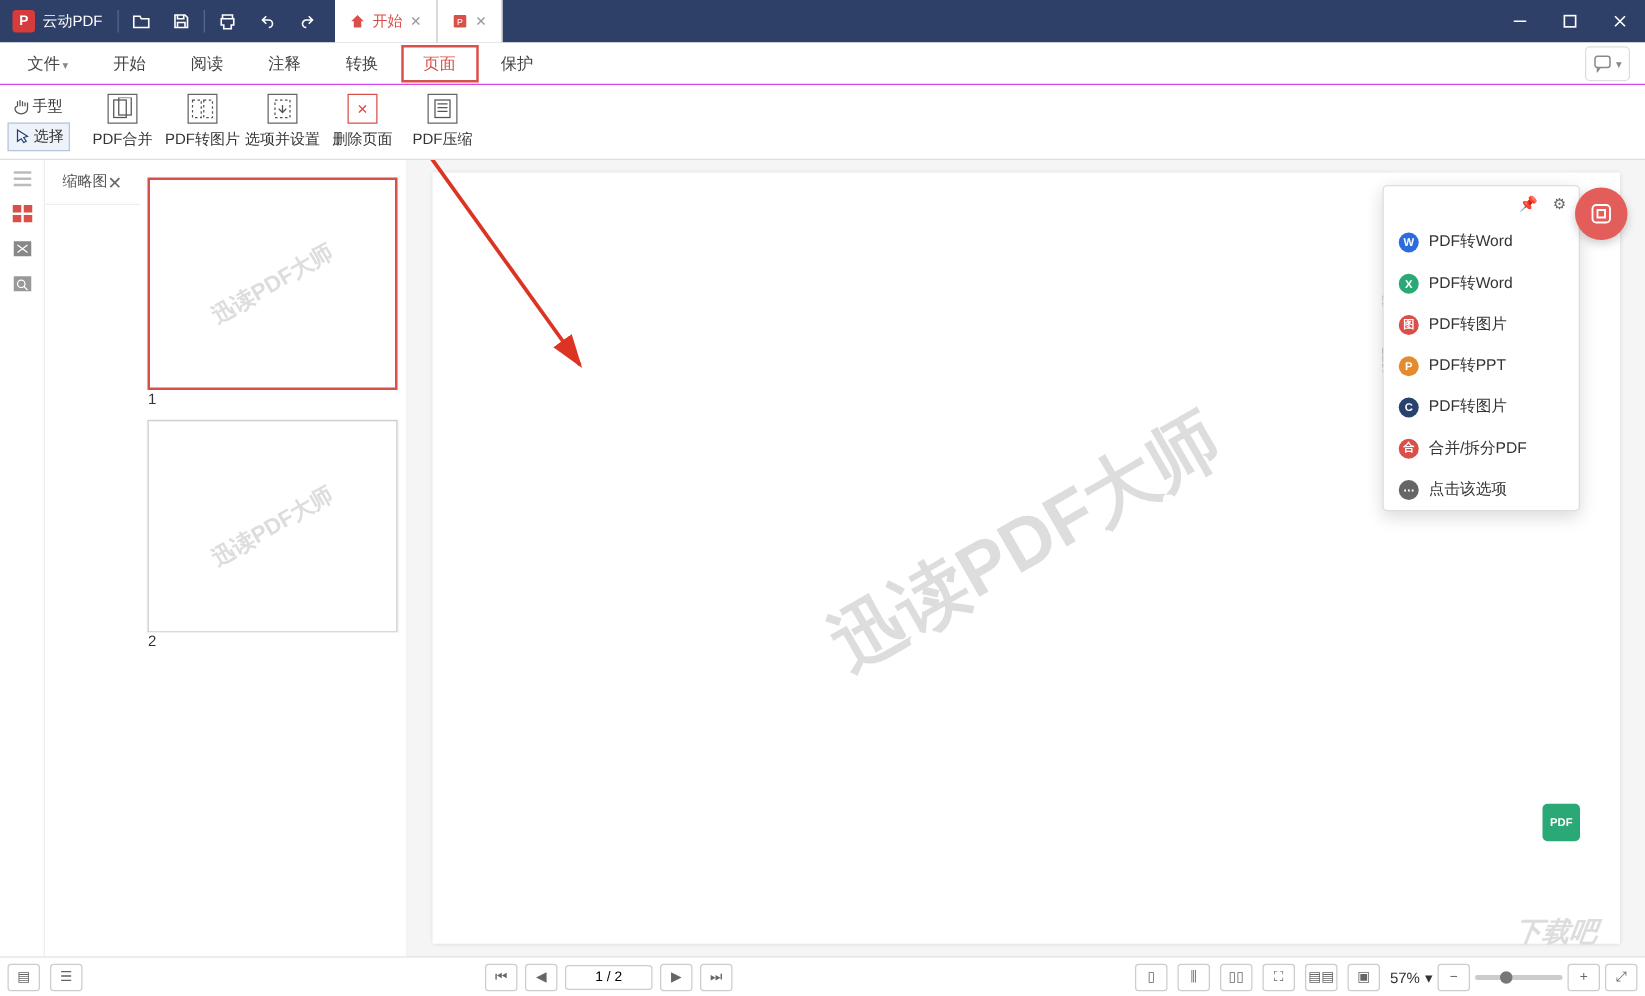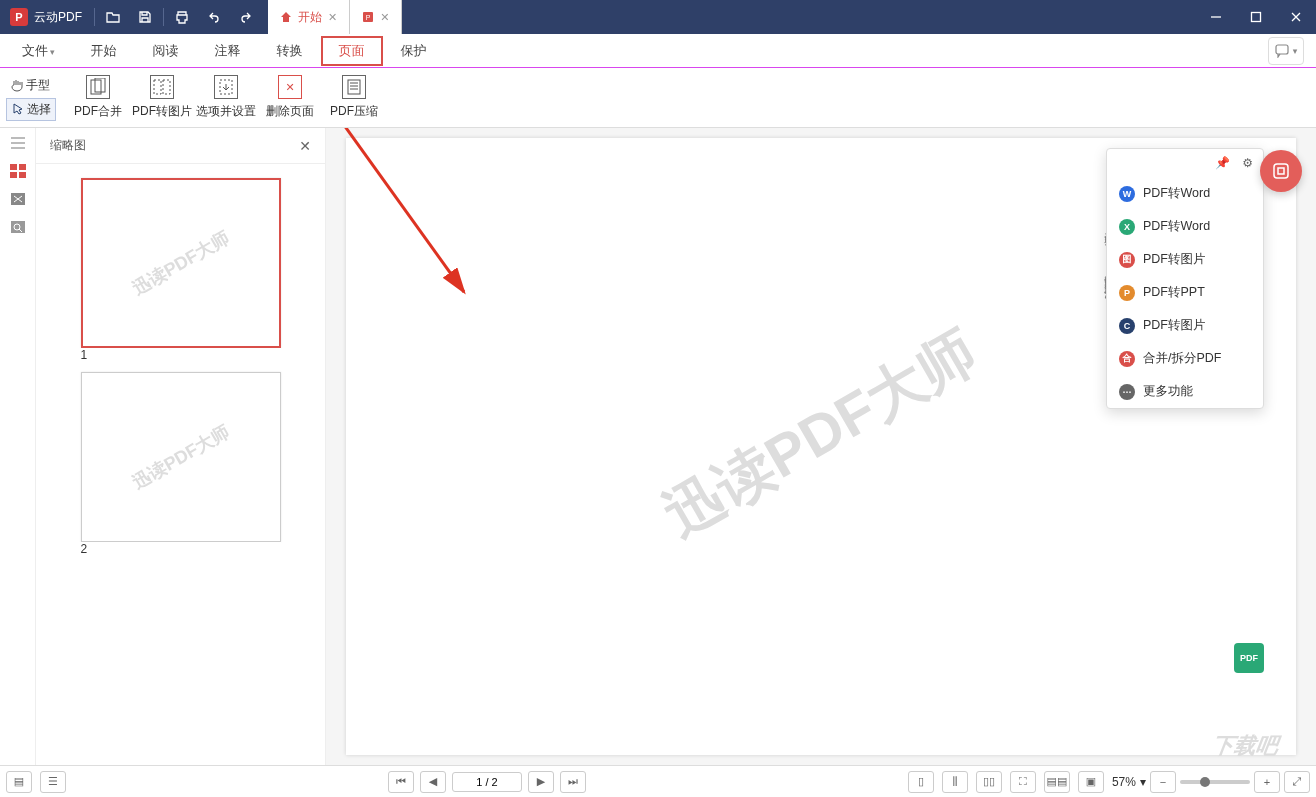--- a/index.html
+++ b/index.html
@@ -37,21 +37,21 @@
   .ribbon .rbtn .ricon { width:24px; height:24px; border:1px solid #666; display:flex; align-items:center; justify-content:center; margin-bottom:4px; font-size:11px;}
   .ribbon .rbtn .ricon.red-x { color:#d94f4a; border-color:#d94f4a;}
   .ribbon .rbtn .rlabel { font-size:12px; color:#333;}
 
   
   .main { display:flex; height:calc(797px - 34px - 34px - 60px - 32px); background:#f5f5f5;}
   .leftrail { width:36px; background:#fff; border-right:1px solid #eee; display:flex; flex-direction:column; align-items:center; padding-top:6px; gap:10px;}
   .leftrail .lricon { width:20px; height:18px; display:flex; align-items:center; justify-content:center; cursor:pointer; color:#999;}
   .leftrail .lricon.active { color:#d94f4a;}
 
-  .thumbpanel { width:290px; background:#fff; border-right:1px solid #eee; display:flex; flex-direction:column;}
+  .thumbpanel { width:290px; background:#fff; border-right:1px solid #eee; display:flex; flex-direction:row;}
   .thumbpanel .thead { height:36px; display:flex; align-items:center; justify-content:space-between; padding:0 14px; color:#555; border-bottom:1px solid #eee;}
   .thumbpanel .thead .thclose { cursor:pointer; color:#666; font-size:14px;}
   .thumbpanel .tbody { flex:1; overflow:auto; padding:14px 0; display:flex; flex-direction:column; align-items:center; gap:10px;}
   .thumb { width:200px; height:170px; background:#fff; border:1px solid #ccc; box-shadow:0 0 2px rgba(0,0,0,.1); position:relative;}
   .thumb.selected { border:2px solid #d94f4a;}
   .thumb .wm { position:absolute; inset:0; display:flex; align-items:center; justify-content:center; transform:rotate(-30deg); color:#ddd; font-size:18px; font-weight:bold; pointer-events:none;}
 
   .docview { flex:1; position:relative; overflow:hidden;}
   .docpage { position:absolute; left:20px; right:20px; top:10px; bottom:10px; background:#fff; box-shadow:0 0 4px rgba(0,0,0,0.15);}
   .docpage .bigwm { position:absolute; left:50%; top:48%; transform:translate(-50%,-50%) rotate(-30deg); font-size:58px; color:#ddd; font-weight:700; white-space:nowrap; pointer-events:none;}
@@ -330,21 +330,21 @@
       <div class="fp-item">
           <span class="fp-icon fp-navy">C</span>
           <span>PDF转图片</span>
         </div>
       <div class="fp-item">
           <span class="fp-icon fp-red">合</span>
           <span>合并/拆分PDF</span>
         </div>
       <div class="fp-item">
           <span class="fp-icon fp-gray">⋯</span>
-          <span>更多功能</span>
+          <span>点击该选项</span>
         </div>
     </div>
 
     <div class="floatcircle">
       <svg width="20" height="20" viewBox="0 0 20 20">
           <rect x="3" y="3" width="14" height="14" rx="3" fill="none" stroke="#fff" stroke-width="1.5"></rect>
           <path d="M7 7h6v6H7z" fill="none" stroke="#fff" stroke-width="1.5"></path>
         </svg>
     </div>
 

